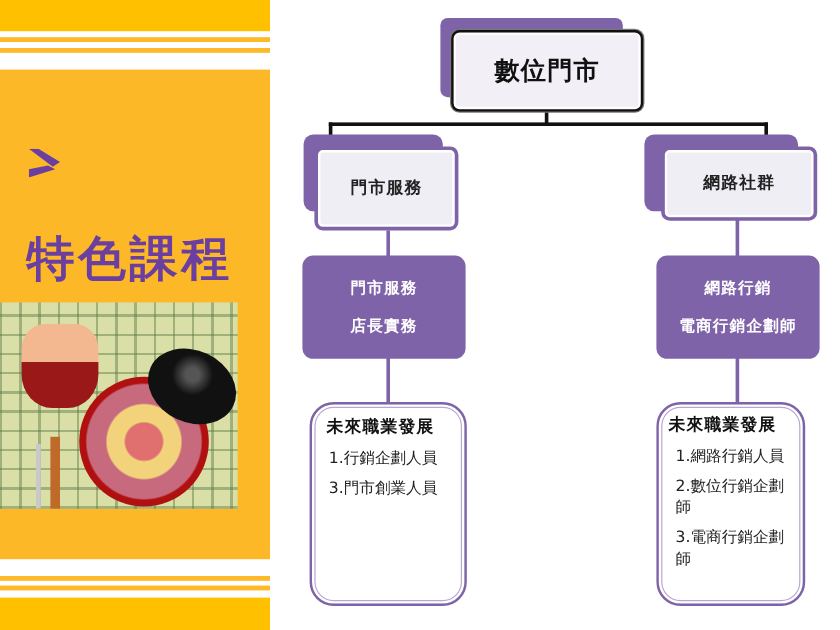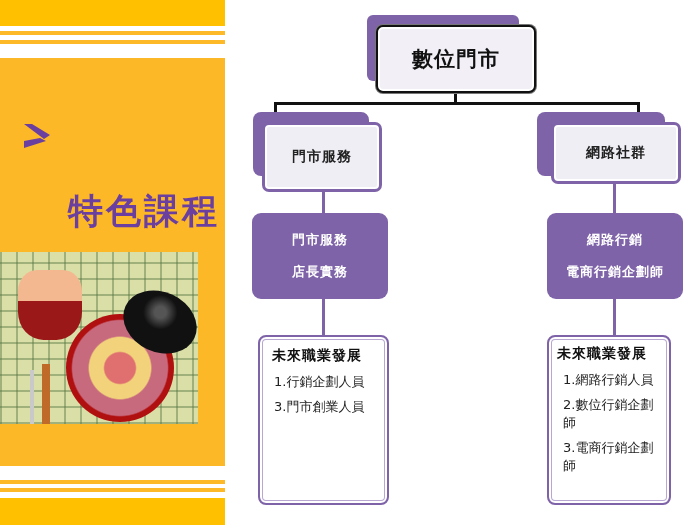--- a/index.html
+++ b/index.html
@@ -11,21 +11,21 @@
   .blk { position: absolute; left: 0; width: 225px; }
   .top-band { top: 0; height: 26px; background: #FFC000; }
   .stripe { height: 4px; background: #FDB927; }
   .s1 { top: 31px; } .s2 { top: 40px; }
   .main-band { top: 58px; height: 408px; background: #FDB827; }
   .s3 { top: 480px; } .s4 { top: 488px; }
   .bot-band { top: 498px; height: 27px; background: #FFC000; }
 
   .chevron { position: absolute; left: 24px; top: 124px; width: 26px; height: 24px; }
   .dept { position: absolute; left: 24px; top: 162px; font-size: 14px; color: #FFF3D6; letter-spacing: 1px; }
-  .title { position: absolute; left: 22px; top: 188px; font-size: 35px; font-weight: bold; color: #6B3FA0; letter-spacing: 3px; margin-left: 46px; }
+  .title { position: absolute; left: 22px; top: 188px; font-size: 40px; font-weight: bold; color: #6B3FA0; letter-spacing: 3px; }
 
   .photo { position: absolute; left: 0; top: 252px; width: 198px; height: 172px; overflow: hidden;
            background:
              repeating-linear-gradient(0deg, rgba(90,120,70,0.45) 0 2px, transparent 2px 16px),
              repeating-linear-gradient(90deg, rgba(90,120,70,0.45) 0 2px, transparent 2px 16px),
              #D9DFA6; }
   .photo .bowl { position: absolute; left: 66px; top: 62px; width: 108px; height: 108px; border-radius: 50%;
                  background: radial-gradient(circle at 50% 50%, #E07070 0 20%, #F2D27A 22% 40%, #C86A7E 42% 62%, #B01010 64% 100%); }
   .photo .lid { position: absolute; left: 122px; top: 40px; width: 76px; height: 60px; border-radius: 50%;
                 background: radial-gradient(circle at 45% 35%, #555 0 10%, #111 30% 100%); transform: rotate(25deg); }
@@ -46,21 +46,21 @@
 
   .l2-back { position: absolute; width: 116px; height: 64px; background: #7E63A8; border-radius: 8px; }
   .l2 { position: absolute; width: 120px; height: 70px; background: #F0EEF5; border: 3px solid #7E63A8; border-radius: 7px;
         box-shadow: inset 0 0 0 2px #fff; display: flex; align-items: center; justify-content: center; }
   .l2 span { font-size: 14px; font-weight: bold; color: #222; letter-spacing: 1px; }
 
   .l3 { position: absolute; width: 136px; height: 86px; background: #7E63A8; border-radius: 9px;
         display: flex; flex-direction: column; align-items: center; justify-content: center; gap: 14px; }
   .l3 span { font-size: 13px; font-weight: bold; color: #fff; letter-spacing: 1px; }
 
-  .l4 { position: absolute; background: #fff; border: 2px solid #7E63A8; border-radius: 8px;
+  .l4 { position: absolute; background: #fff; border: 2px solid #7E63A8; border-radius: 20px;
         box-shadow: inset 0 0 0 2px #fff, inset 0 0 0 3px #B7A7D1; padding: 10px 12px; }
   .l4 .h { font-size: 14px; font-weight: bold; color: #111; margin-bottom: 8px; letter-spacing: 1px; }
   .l4 .it { font-size: 13px; color: #222; margin-bottom: 7px; padding-left: 2px; }
 </style>
 </head>
 <body>
 
 <div class="left">
   <div class="blk top-band"></div>
   <div class="blk stripe s1"></div>

